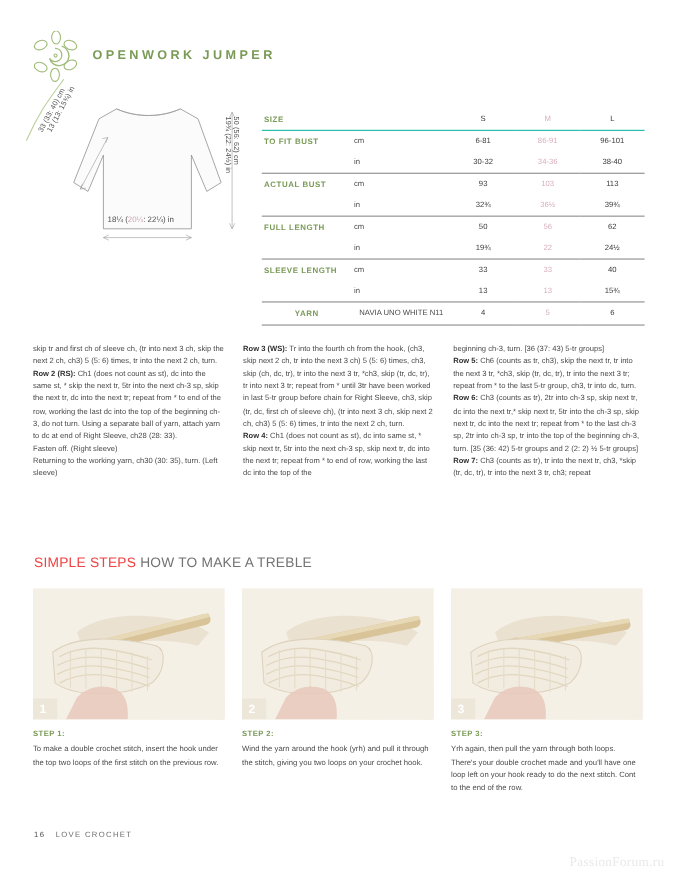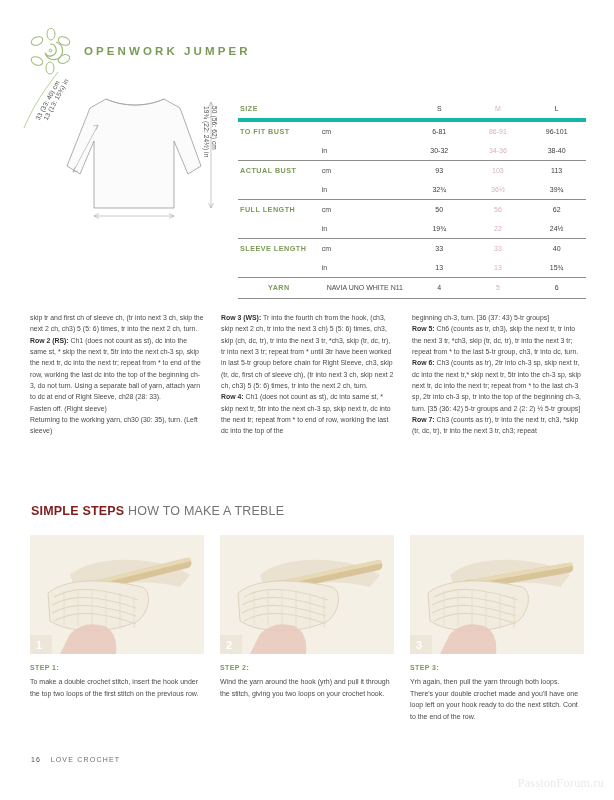--- a/index.html
+++ b/index.html
@@ -33,35 +33,35 @@
   .size-table { position:absolute; left:238px; top:98px; width:348px;
                 border-collapse:collapse; font-size:7px; }
   .size-table td, .size-table th { padding:5.5px 2px; text-align:left; vertical-align:middle; }
   .size-table .rowlabel { color:#7a9a57; font-weight:700; letter-spacing:.5px;
                           font-size:7.2px; width:78px; }
   .size-table .unit { color:#4a4a4a; width:86px; font-size:7px; }
   .size-table .c-s { width:56px; text-align:center; color:#3b3b3b; }
   .size-table .c-m { width:56px; text-align:center; color:#d7aebd; }
   .size-table .c-l { width:56px; text-align:center; color:#3b3b3b; }
   .size-table th.c-s, .size-table th.c-m, .size-table th.c-l { font-weight:400; }
-  .size-table tr.hdr th { border-bottom:4px solid #14b8a6; padding-bottom:5px; }
+  .size-table tr.hdr th { border-bottom:1px solid #14b8a6; padding-bottom:5px; }
   .size-table tr.grp td { border-top:1px solid #8c8c8c; }
   .size-table tr.last td { border-bottom:1px solid #8c8c8c;text-align:center; }
 
   
   .body-cols { position:absolute; left:30px; top:312px; width:556px; height:182px;
                display:flex; gap:17px; }
   .bcol { width:174px; font-size:6.9px; line-height:11.35px; color:#4a4a4a;
           text-align:left; }
   .bcol p { margin:0; }
   .bcol b { color:#2e2e2e; font-weight:700; }
 
   
   .steps-head { position:absolute; left:31px; top:504px; font-size:12.5px; letter-spacing:.2px; }
-  .steps-head .b { color:#7f1d1d; font-weight:700;text-align:right; }
+  .steps-head .b { color:#ef4444; font-weight:400;text-align:right; }
   .steps-head .l { color:#737373; font-weight:400; }
 
   .steps-row { position:absolute; left:30px; top:535px; width:556px;
                display:flex; gap:16px; }
   .step { width:174px; }
   .photo { width:174px; height:119px; position:relative; overflow:hidden;
            background:linear-gradient(155deg,#f6f2ea 0%,#efe8dc 45%,#e7ddcd 100%); }
   .photo .num { position:absolute; left:6px; bottom:3px; color:#ffffff;
                 font-size:11px; font-weight:700; z-index:5; }
   .step-label { margin-top:10px; font-size:7px; font-weight:700; color:#7a9a57;
@@ -125,20 +125,21 @@
   </svg>
 
   <div class="dim-text" style="left:6px; top:22px; transform:rotate(-62deg); transform-origin:left top; white-space:nowrap;">33 (33: 40) cm</div>
   <div class="dim-text" style="left:14px; top:22px; transform:rotate(-62deg); transform-origin:left top; white-space:nowrap;">13 (13: 15¾) in</div>
 
   <div class="dim-text" style="left:182px; top:10px; transform:rotate(90deg); transform-origin:left top; white-space:nowrap;">19¾ (22: 24½) in</div>
   <div class="dim-text" style="left:190px; top:10px; transform:rotate(90deg); transform-origin:left top; white-space:nowrap;">50 (56: 62) cm</div>
 </div>
 
 <div class="dim-bottom">
+  <div><span>18¼ (</span><span class="dim-mid">20¼</span><span>: 22¼) in</span></div>
 </div>
 
 <table class="size-table">
   <thead>
     <tr class="hdr">
       <th class="rowlabel">SIZE</th>
       <th class="unit"></th>
       <th class="c-s">S</th>
       <th class="c-m">M</th>
       <th class="c-l">L</th>

